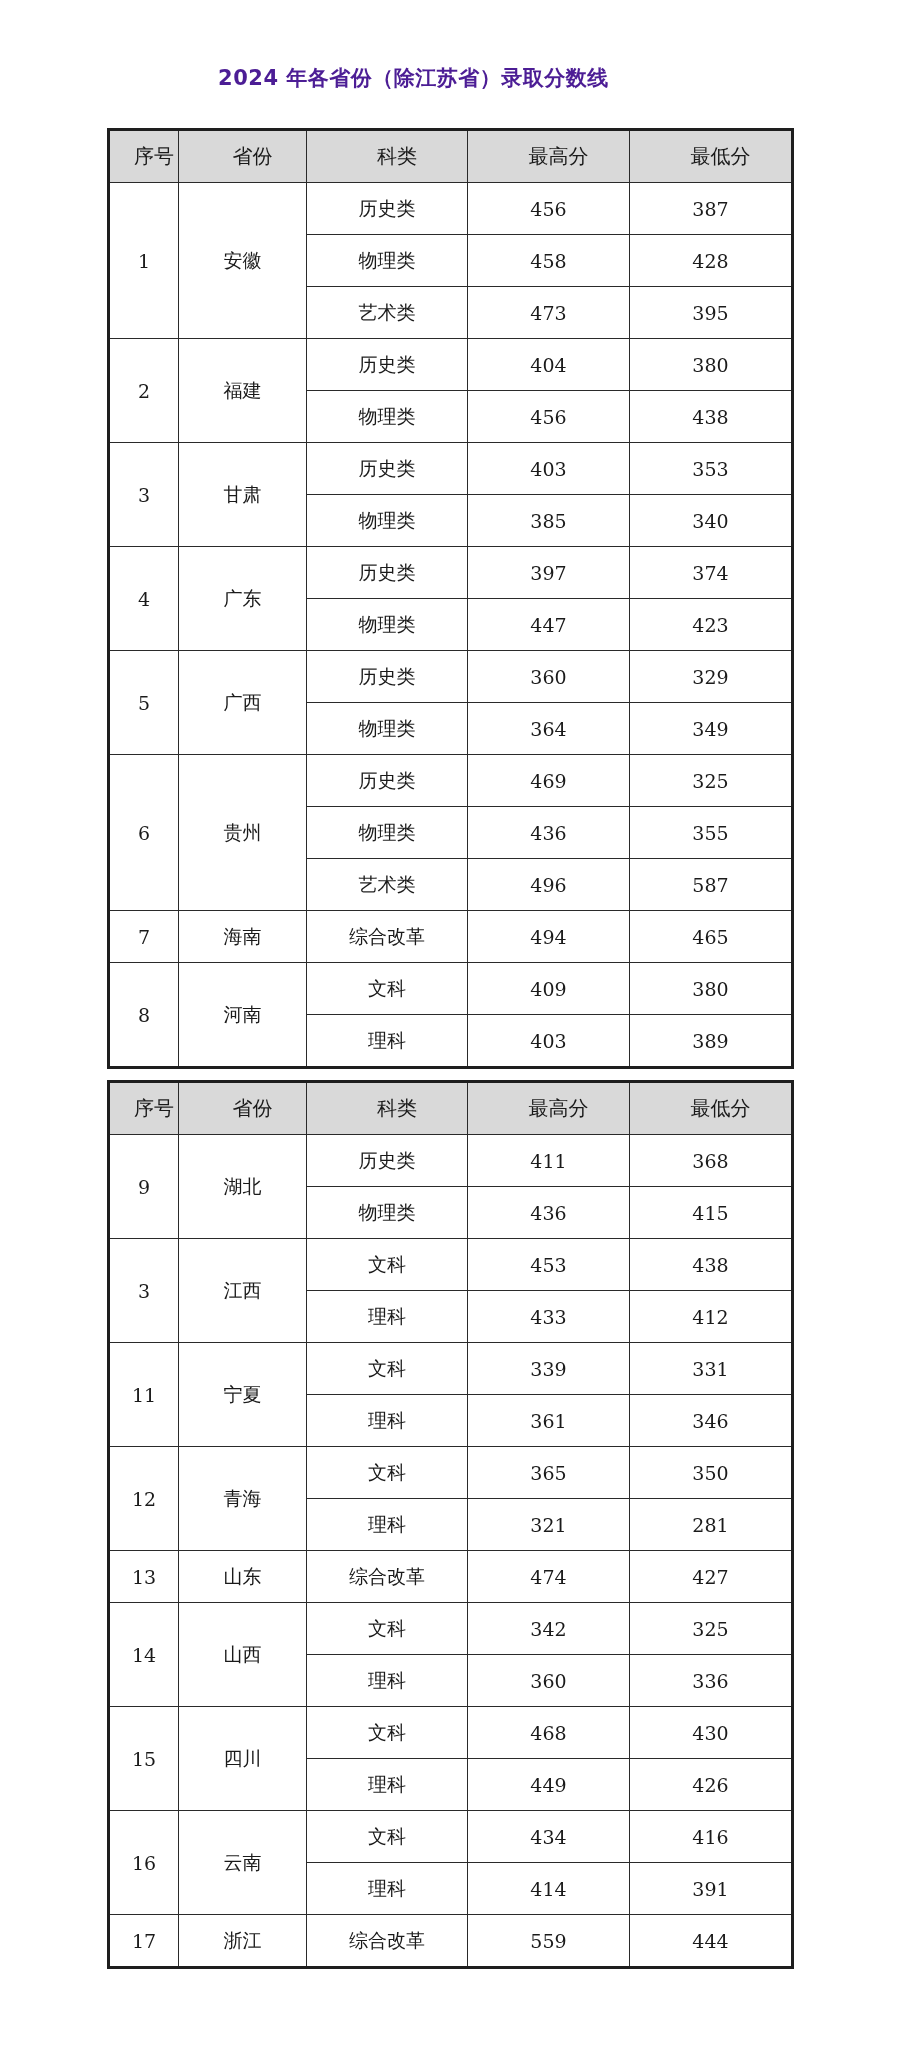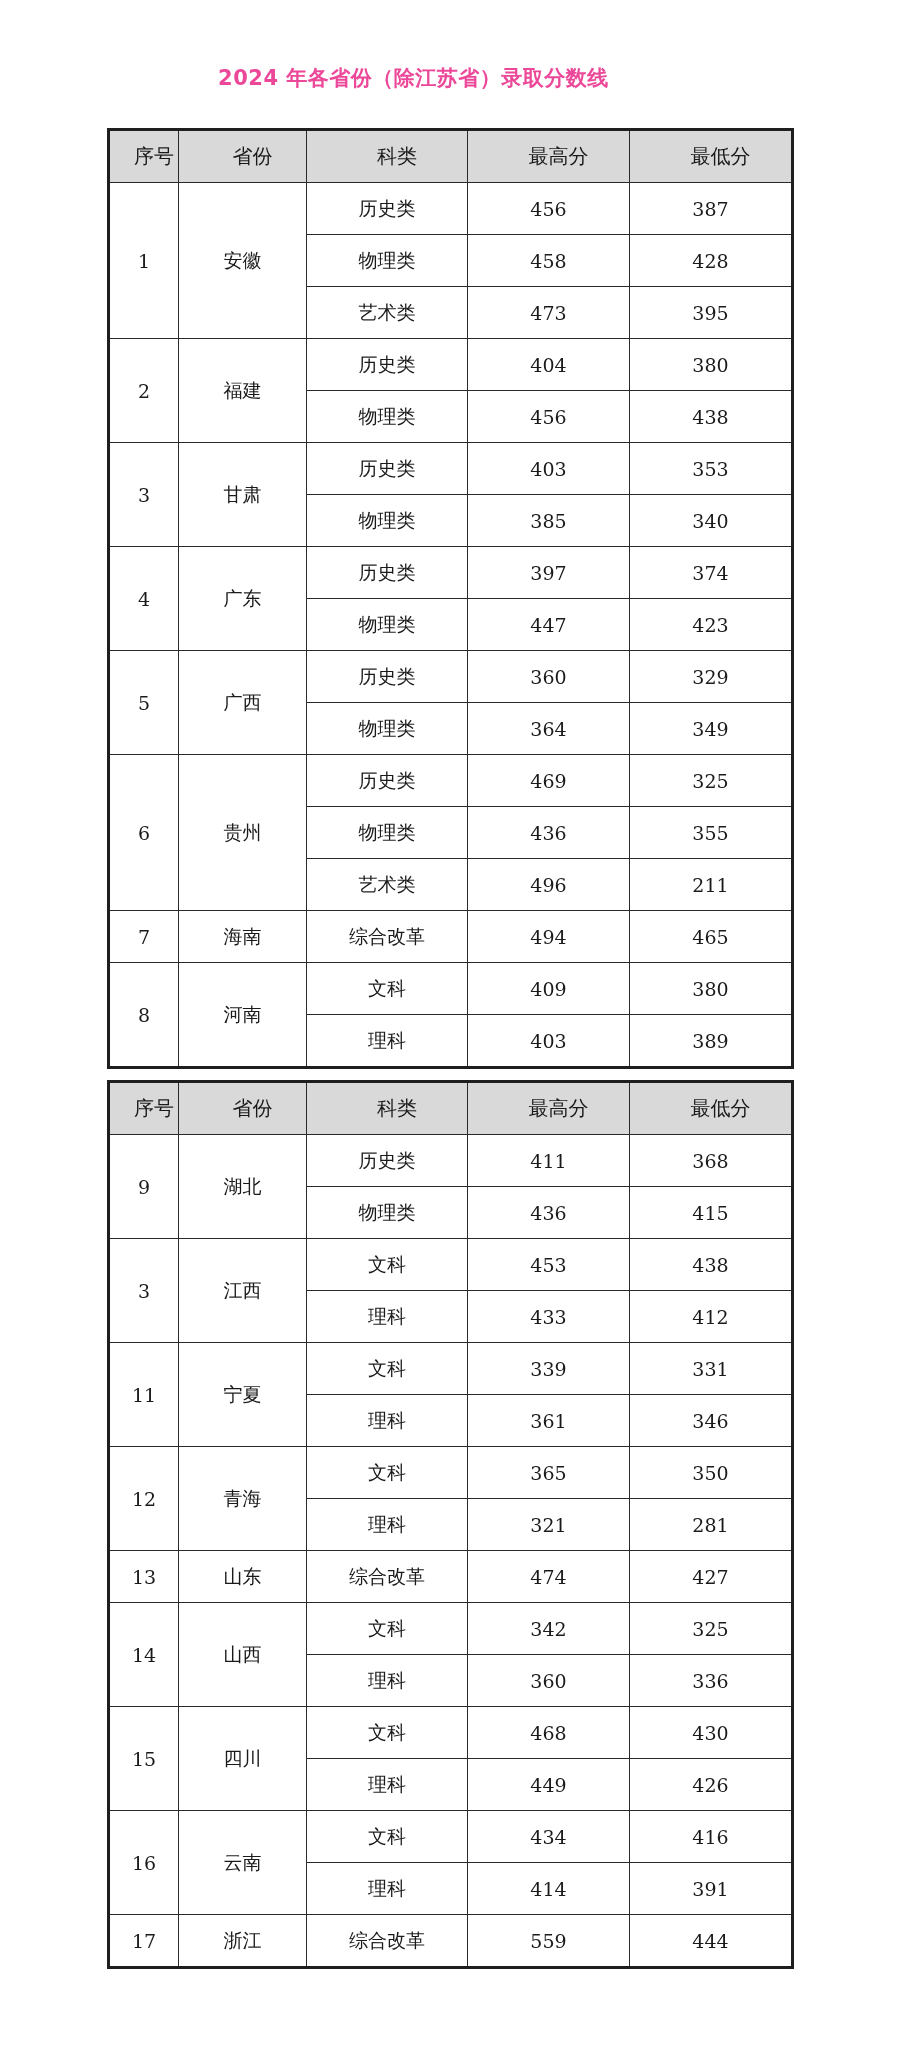--- a/index.html
+++ b/index.html
@@ -1,17 +1,17 @@
 <!DOCTYPE html>
 <html><head>
 <meta charset="utf-8">
 <style>
   html, body { margin: 0; padding: 0; background: #ffffff; }
   body { width: 900px; height: 2048px; position: relative; font-family: "DejaVu Serif", "Liberation Serif", serif; color: #1a1a1a; }
-  .title { position: absolute; top: 64px; left: 0; width: 827px; text-align: center; font-family: "DejaVu Sans", "Liberation Sans", sans-serif; font-weight: bold; font-size: 21px; letter-spacing: 0.5px; color: #ec4899; }
+  .title { position: absolute; top: 64px; left: 0; width: 827px; text-align: center; font-family: "DejaVu Sans", "Liberation Sans", sans-serif; font-weight: bold; font-size: 21px; letter-spacing: 0.5px; color: #4c1d95; }
   table.scores { position: absolute; left: 107px; width: 684px; border-collapse: collapse; border: 3px solid #1e1e1e; table-layout: fixed; }
   table.scores td, table.scores th { border: 1.5px solid #2a2a2a; text-align: center; vertical-align: middle; font-size: 19px; font-weight: normal; padding: 0; height: 51px; }
   table.scores th { background: #d9d9d9; font-size: 20px; padding-left: 20px; }
   col.c-idx { width: 70px; }
   col.c-prov { width: 128px; }
   col.c-type { width: 161px; }
   col.c-max { width: 162px; }
   col.c-min { width: 163px; }
   #table1 { top: 128px; }
   #table2 { top: 1080px; }
@@ -112,21 +112,21 @@
         <td>325</td>
       </tr>
       <tr>
         <td>物理类</td>
         <td>436</td>
         <td>355</td>
       </tr>
       <tr>
         <td>艺术类</td>
         <td>496</td>
-        <td>211</td>
+        <td>587</td>
       </tr>
       <tr>
         <td rowspan="1">7</td>
         <td rowspan="1">海南</td>
         <td>综合改革</td>
         <td>494</td>
         <td>465</td>
       </tr>
       <tr>
         <td rowspan="2">8</td>

